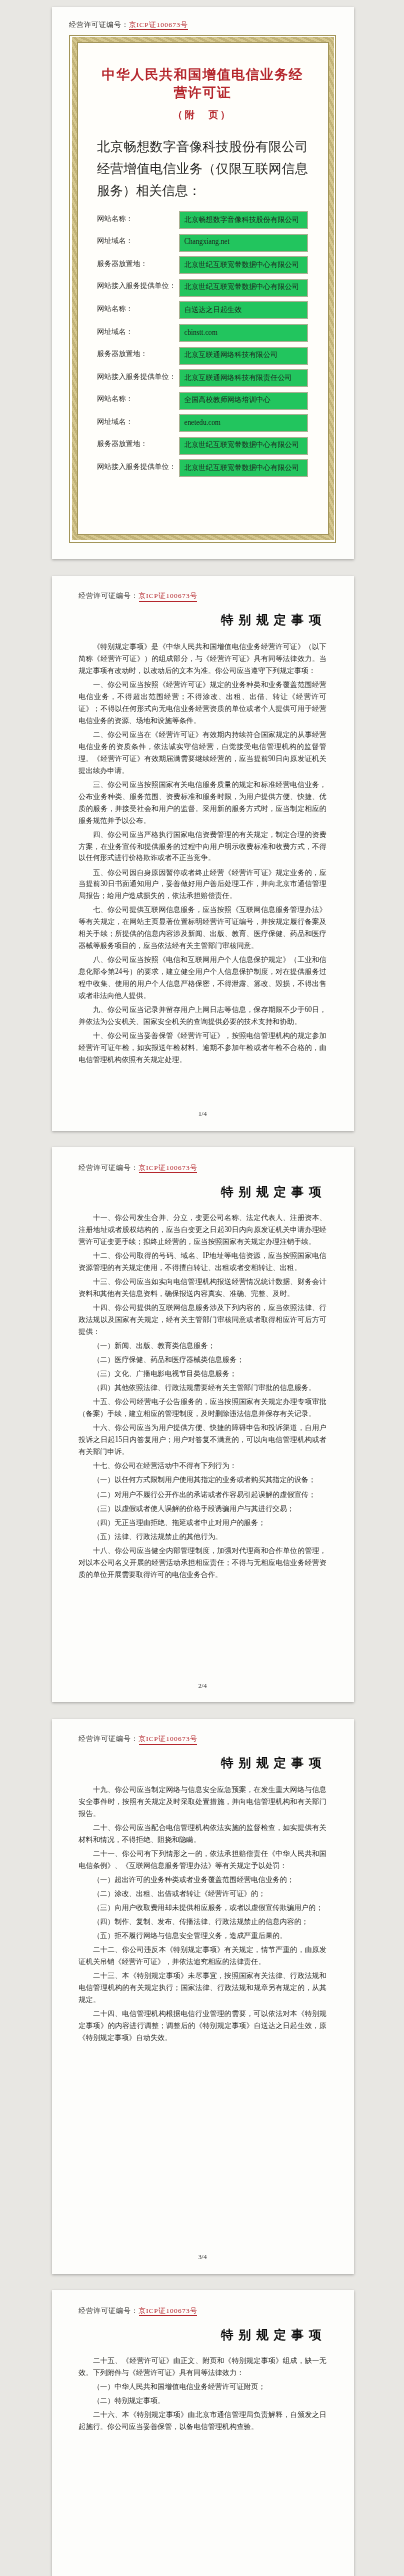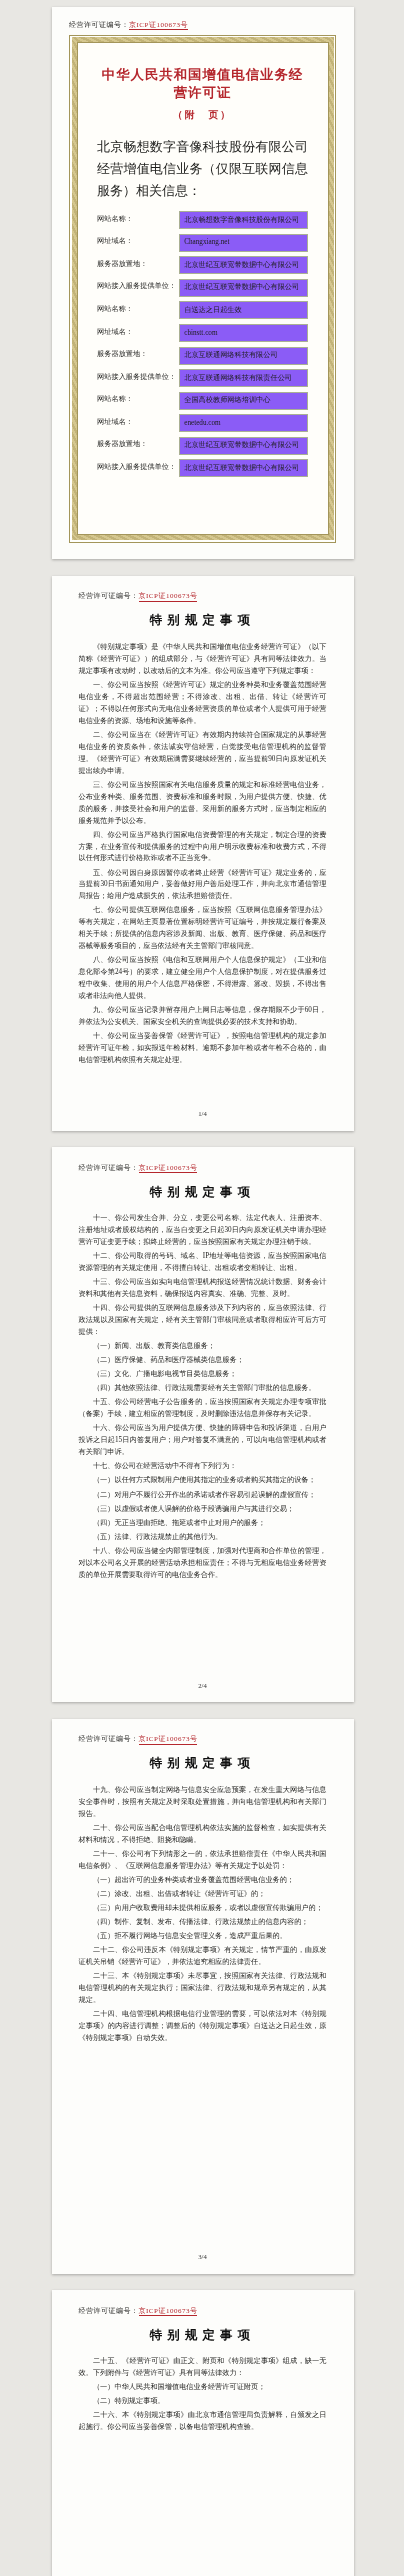--- a/index.html
+++ b/index.html
@@ -77,30 +77,30 @@
     font-size:13px;
     line-height:1.7;
     text-align:justify;
   }
   .rows{margin-top:9.3px;}
   .row{display:flex;margin-bottom:4.6px;font-size:7.2px;}
   .row-label{flex:0 0 82px;padding-top:2.6px;line-height:1.5;}
   .row-value{
     flex:1;
     border:0.5px solid var(--box-border);
-    background:#8b5cf6;
+    background:#22c55e;
     padding:2.6px 4.1px;
     min-height:15px;
     line-height:1.5;
   }
 
   
   .prov-title{
     margin-top:11.3px;
-    text-align:center;
+    text-align:right;
     font-family:"Liberation Sans","DejaVu Sans",sans-serif;
     font-size:12.4px;
     font-weight:bold;
     letter-spacing:5.2px;
     color:#111;
   }
   .prov-body{
     margin-top:12.4px;
     font-size:7.2px;
     line-height:1.66;

